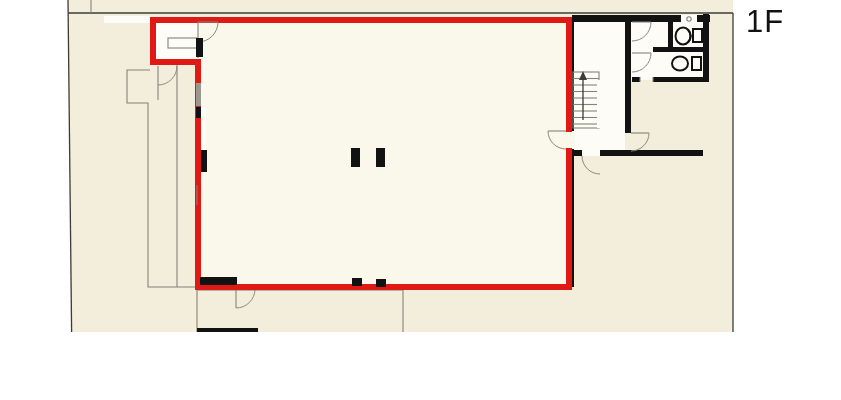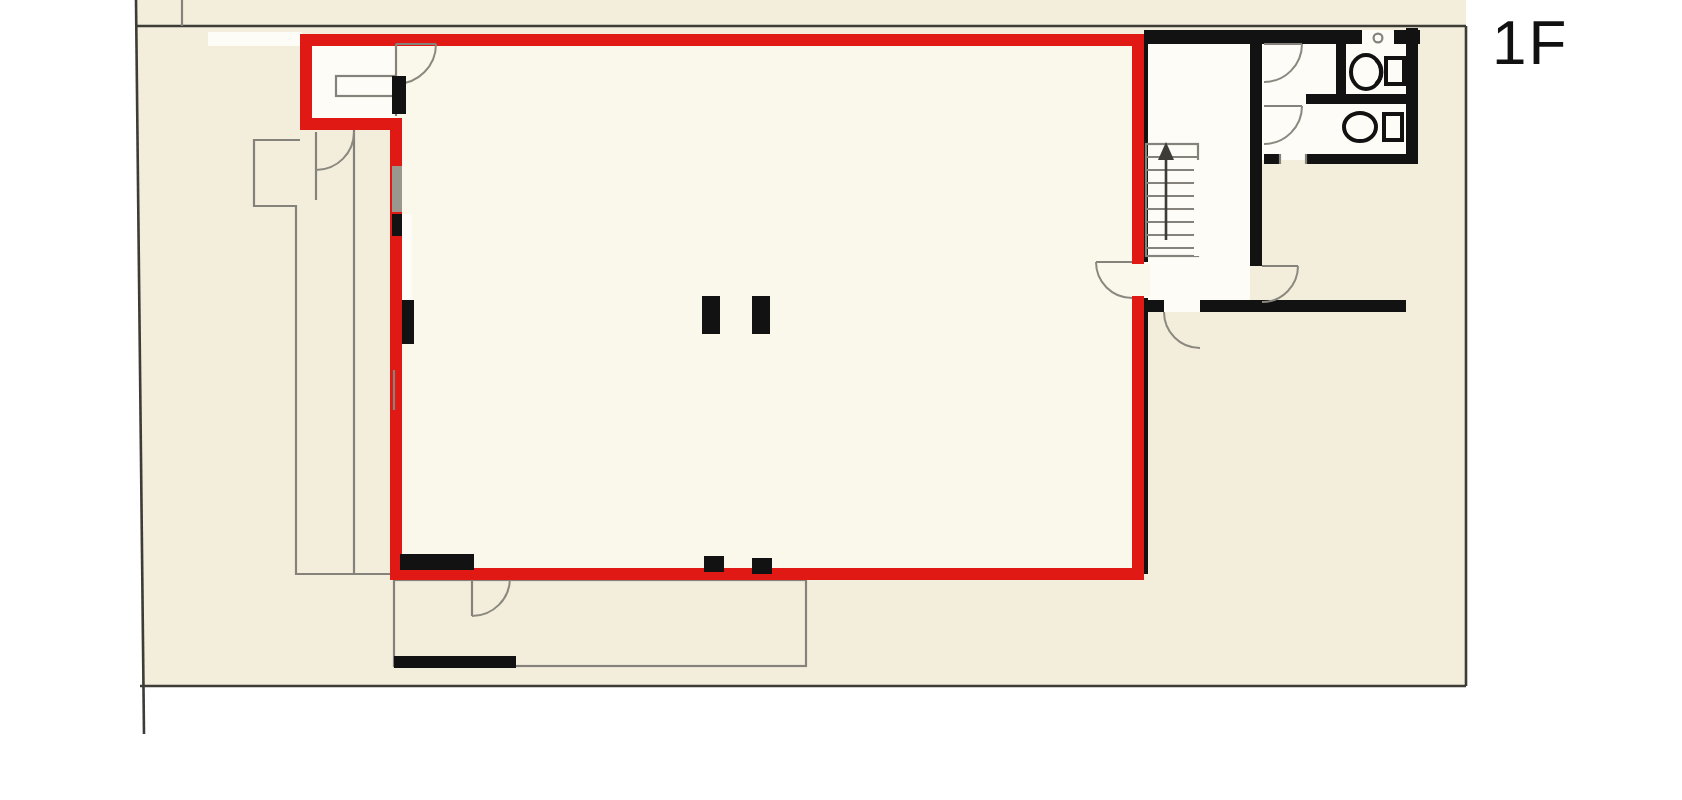--- a/index.html
+++ b/index.html
@@ -1,20 +1,20 @@
 <!DOCTYPE html>
 <html style="--c-page: #ffffff; --c-site: #f3eedc; --c-room: #faf7eb; --c-room-white: #fdfcf6; --c-red: #e01915; --c-wall: #121212; --c-thin: #3d3c37; --c-gray: #84827a; --c-label: #111111;"><head>
 <meta charset="utf-8">
 <style>
   :root{
     --c-page:#ffffff; --c-site:#f3eedc; --c-room:#faf7eb; --c-room-white:#fdfcf6;
     --c-red:#e01915; --c-wall:#121212; --c-thin:#3d3c37; --c-gray:#84827a; --c-label:#111111;
   }
   html,body{margin:0;padding:0;background:var(--c-page);}
-  .stage{position:relative;width:841px;height:400px;background:var(--c-page);overflow:hidden;
+  .stage{position:relative;width:841px;height:332px;background:var(--c-page);overflow:hidden;
          font-family:"Liberation Sans", sans-serif;text-decoration:underline;}
   .floor-label{position:absolute;left:746px;top:4px;font-size:31px;letter-spacing:1px;
                color:var(--c-label);font-family:"Liberation Sans", sans-serif;}
   svg{position:absolute;left:0;top:0;}
   .sitefill{fill:var(--c-site);stroke:none;}
   .roomfill{fill:var(--c-room);stroke:none;}
   .whitefill{fill:var(--c-room-white);stroke:none;}
   .wall{fill:var(--c-wall);stroke:none;}
   .wline{stroke:var(--c-wall);fill:none;}
   .thin{stroke:var(--c-thin);fill:none;stroke-width:1.3;}

